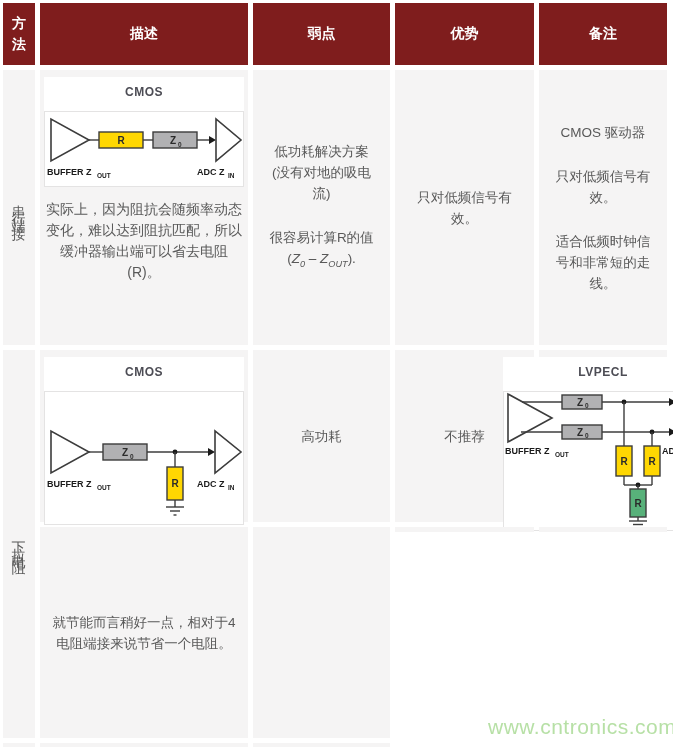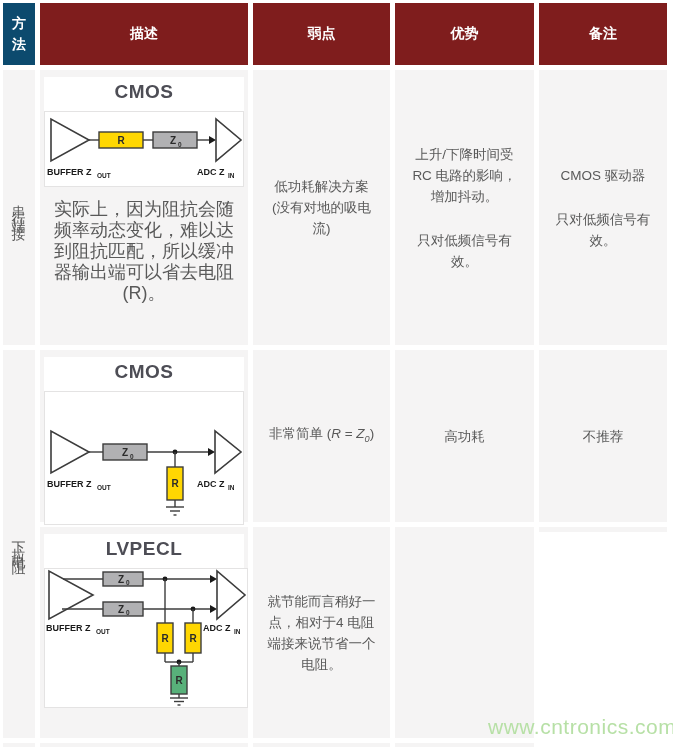--- a/index.html
+++ b/index.html
@@ -14,21 +14,21 @@
     grid-template-rows:62px 275px 172px 211px 5px;
     gap:5px;
     padding:3px;
     background:#ffffff;
   }
   .cell { background:#f5f4f4; }
   .hcell {
     background:#7f1d1d; color:#ffffff; font-weight:bold; font-size:14px;
     display:flex; align-items:center; justify-content:center; text-align:center;
   }
-  .hcell.method { background:#0c4a6e; line-height:1.5; padding:0 7px; }
+  .hcell.method { background:#7f1d1d; line-height:1.5; padding:0 7px; }
   .vcell {
     display:flex; align-items:center; justify-content:center;
     font-size:14px; color:#595959;
   }
   .vtext {
     writing-mode:vertical-rl; text-orientation:upright;
     letter-spacing:7px; line-height:1;
   }
   .span2 { grid-row:3 / span 2; }
   .txtcell {
@@ -36,25 +36,25 @@
     text-align:center; font-size:13.5px; line-height:21px;
     padding:6px 11px; gap:23px; box-sizing:border-box;
   }
   .txtcell p { margin:0; }
   .desccell {
     display:flex; flex-direction:column; align-items:center;
     padding-top:7px; box-sizing:border-box;
   }
   .panel { background:#ffffff; width:200px; text-align:center; padding:2px 0 0 0; }
   .ctitle {
-    margin:3px 0 9px 0; font-size:19px; font-weight:bold; color:#4d4d55;
+    margin:3px 0 9px 0; font-size:12px; font-weight:bold; color:#4d4d55;
     letter-spacing:0.5px; line-height:20px;
   }
   .circ { display:block; margin:0 auto; background:#ffffff; border:1px solid #e4e3e3; }
-  .descp { margin:12px 0 0 0; font-size:18px; line-height:21px; text-align:center; width:196px; }
+  .descp { margin:12px 0 0 0; font-size:14px; line-height:21px; text-align:center; width:196px; }
   .it { font-style:italic; }
   sub { font-size:0.68em; }
   
   .tri { fill:#ffffff; stroke:#3c3c3c; stroke-width:1.6; }
   .w   { stroke:#3c3c3c; stroke-width:1.4; }
   .res { fill:#ffd702; stroke:#3c3c3c; stroke-width:1.4; }
   .resg{ fill:#58b17a; stroke:#3c3c3c; stroke-width:1.4; }
   .imp { fill:#b1b1b3; stroke:#3c3c3c; stroke-width:1.4; }
   .arr { fill:#1a1a1a; }
   .nd  { fill:#1a1a1a; }
@@ -102,30 +102,31 @@
         <text class="lblsub" x="52" y="66">OUT</text>
         <text class="lbl" x="152" y="63">ADC Z</text>
         <text class="lblsub" x="183" y="66">IN</text>
       </svg>
     </div>
     <p class="descp">实际上，因为阻抗会随频率动态变化，难以达到阻抗匹配，所以缓冲器输出端可以省去电阻(R)。</p>
   </div>
 
   <div class="cell txtcell">
     <p>低功耗解决方案 (没有对地的吸电流)</p>
-  </div>
-
-  <div class="cell txtcell">
-    <p>上升/下降时间受 RC 电路的影响，增加抖动。</p>
+    <p><span>很容易计算R的值 (</span><span class="it">Z</span><sub class="it">0</sub><span class="it"> – Z</span><sub class="it">OUT</sub><span>).</span></p>
+  </div>
+
+  <div class="cell txtcell">
     <p>只对低频信号有效。</p>
   </div>
 
   <div class="cell txtcell">
     <p>CMOS 驱动器</p>
     <p>只对低频信号有效。</p>
+    <p>适合低频时钟信号和非常短的走线。</p>
   </div>
 
   <div class="cell vcell span2">
     <span class="vtext">下拉电阻</span>
   </div>
 
   <div class="cell desccell">
     <div class="panel">
       <div class="ctitle">CMOS</div>
       <svg class="circ" width="198" height="132" viewBox="0 0 198 132">
@@ -146,23 +147,20 @@
         <line class="w" x1="125" y1="119" x2="135" y2="119"></line>
         <line class="w" x1="128.5" y1="123" x2="131.5" y2="123"></line>
         <text class="lbl" x="2" y="95">BUFFER Z</text>
         <text class="lblsub" x="52" y="98">OUT</text>
         <text class="lbl" x="152" y="95">ADC Z</text>
         <text class="lblsub" x="183" y="98">IN</text>
       </svg>
     </div>
   </div>
 
-  <div class="cell txtcell">
-    <p><span>非常简单 (</span><span class="it">R</span><span> = </span><span class="it">Z</span><sub class="it">0</sub><span>)</span></p>
-  </div>
 
   <div class="cell txtcell">
     <p>高功耗</p>
   </div>
 
   <div class="cell txtcell">
     <p>不推荐</p>
   </div>
 
   <div class="cell desccell">

